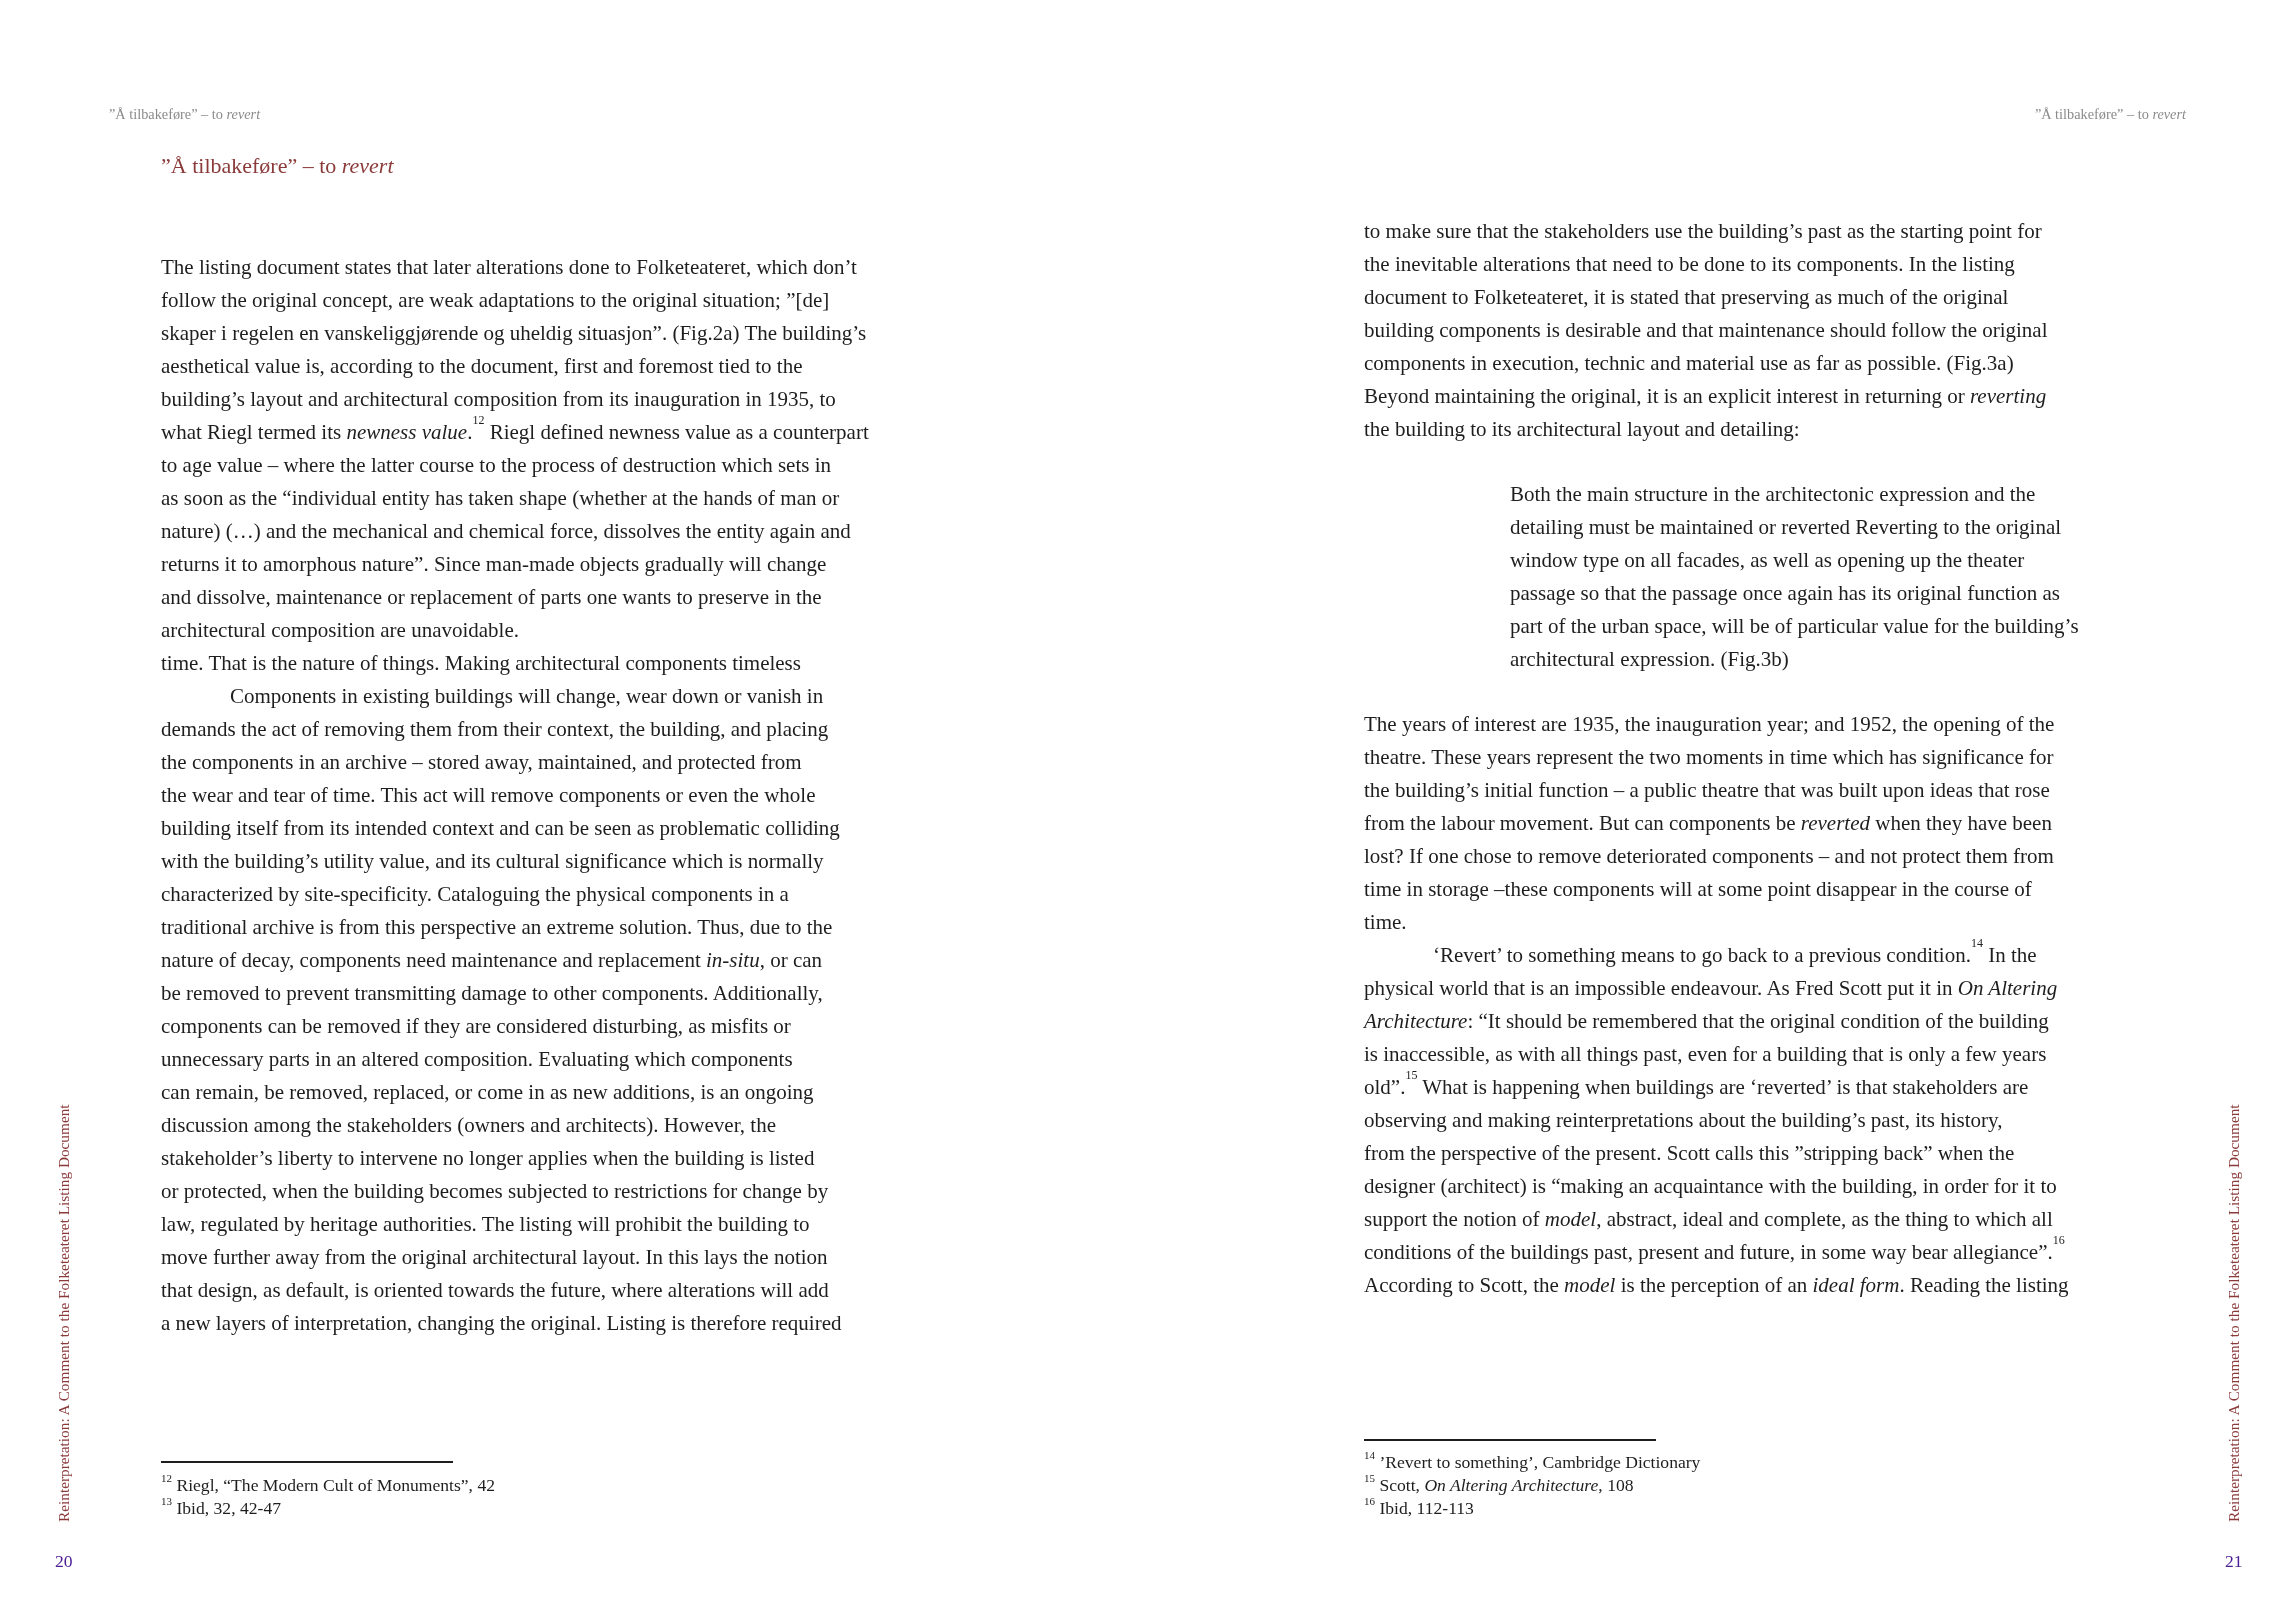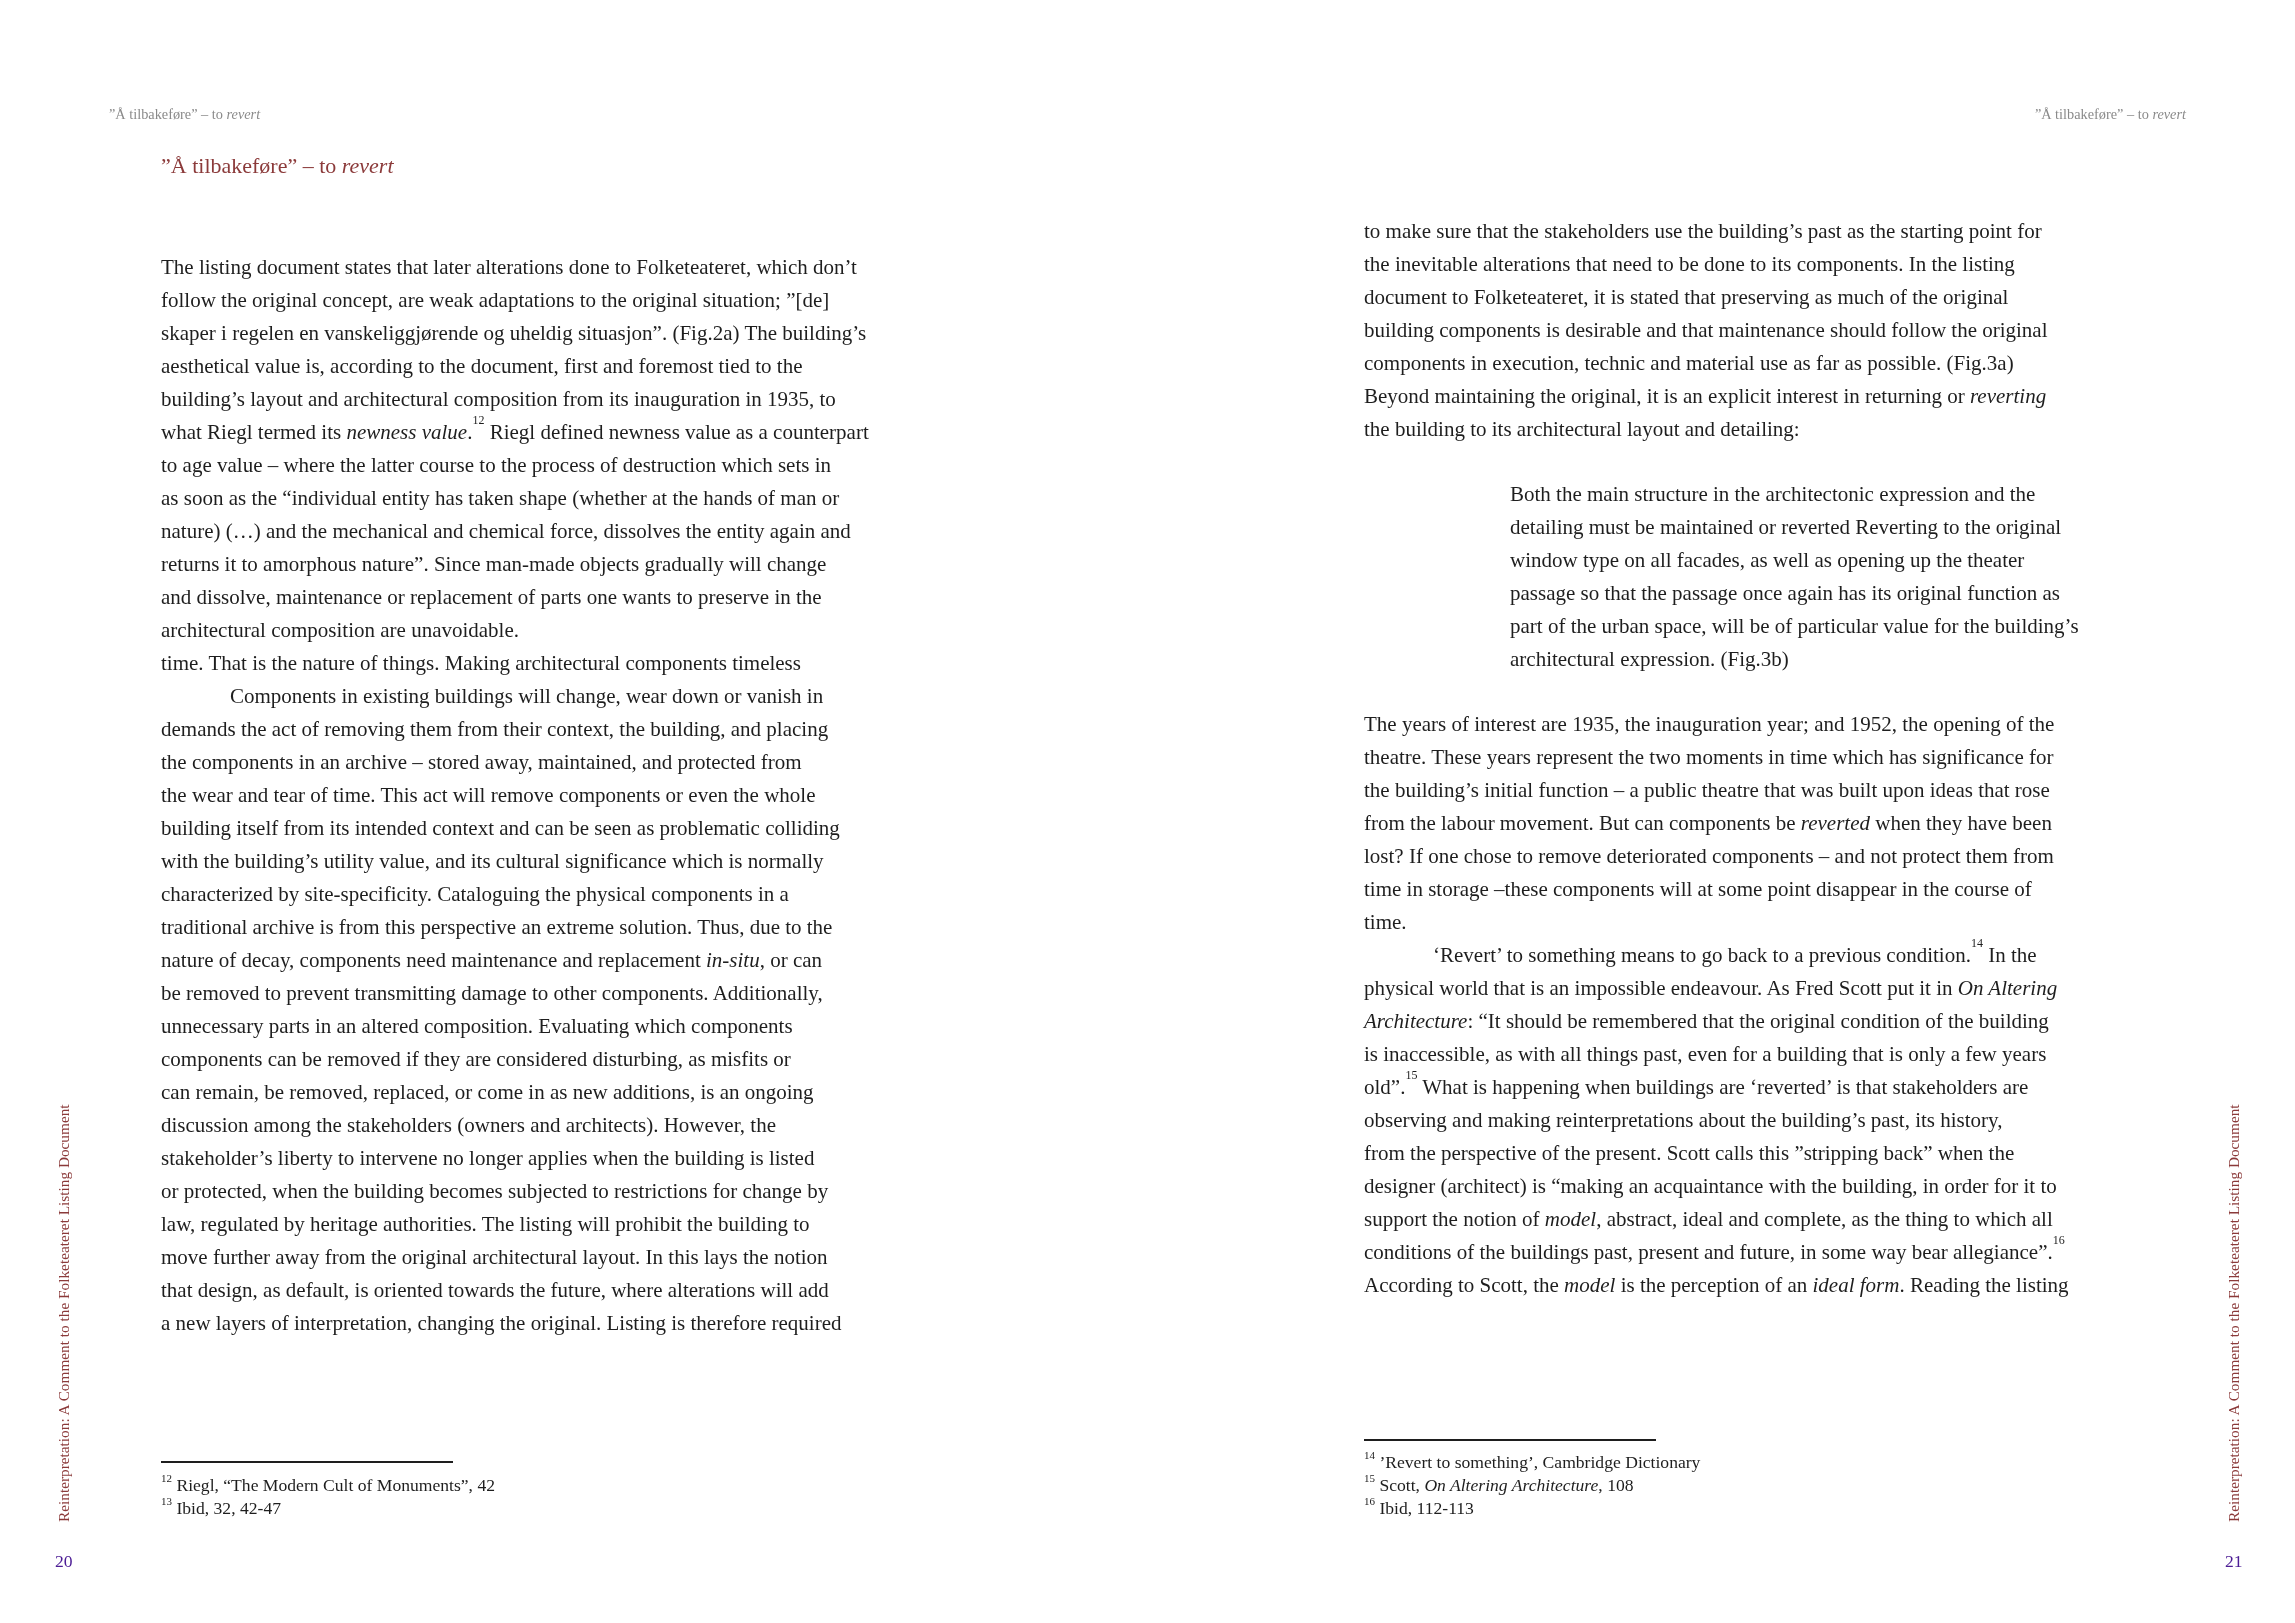--- a/index.html
+++ b/index.html
@@ -57,22 +57,22 @@
     <span class="ln indent">Components in existing buildings will change, wear down or vanish in</span>
     <span class="ln">demands the act of removing them from their context, the building, and placing</span>
     <span class="ln">the components in an archive – stored away, maintained, and protected from</span>
     <span class="ln">the wear and tear of time. This act will remove components or even the whole</span>
     <span class="ln">building itself from its intended context and can be seen as problematic colliding</span>
     <span class="ln">with the building’s utility value, and its cultural significance which is normally</span>
     <span class="ln">characterized by site-specificity. Cataloguing the physical components in a</span>
     <span class="ln">traditional archive is from this perspective an extreme solution. Thus, due to the</span>
     <span class="ln">nature of decay, components need maintenance and replacement <i>in-situ</i>, or can</span>
     <span class="ln">be removed to prevent transmitting damage to other components. Additionally,</span>
+    <span class="ln">components can be removed if they are considered disturbing, as misfits or</span>
     <span class="ln">unnecessary parts in an altered composition. Evaluating which components</span>
-    <span class="ln">components can be removed if they are considered disturbing, as misfits or</span>
     <span class="ln">can remain, be removed, replaced, or come in as new additions, is an ongoing</span>
     <span class="ln">discussion among the stakeholders (owners and architects). However, the</span>
     <span class="ln">stakeholder’s liberty to intervene no longer applies when the building is listed</span>
     <span class="ln">or protected, when the building becomes subjected to restrictions for change by</span>
     <span class="ln">law, regulated by heritage authorities. The listing will prohibit the building to</span>
     <span class="ln">move further away from the original architectural layout. In this lays the notion</span>
     <span class="ln">that design, as default, is oriented towards the future, where alterations will add</span>
     <span class="ln">a new layers of interpretation, changing the original. Listing is therefore required</span>
   </div>
 

